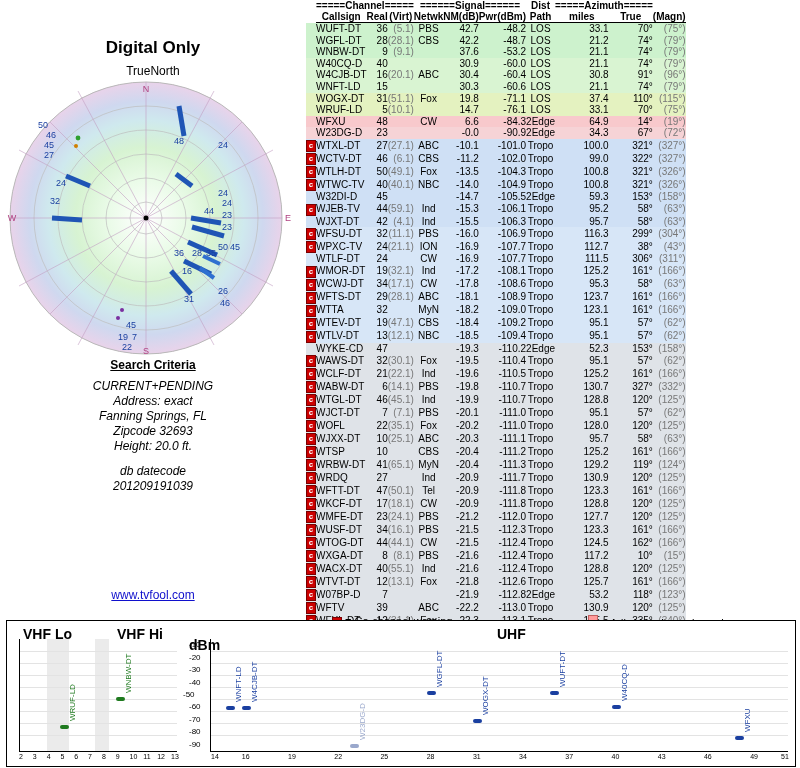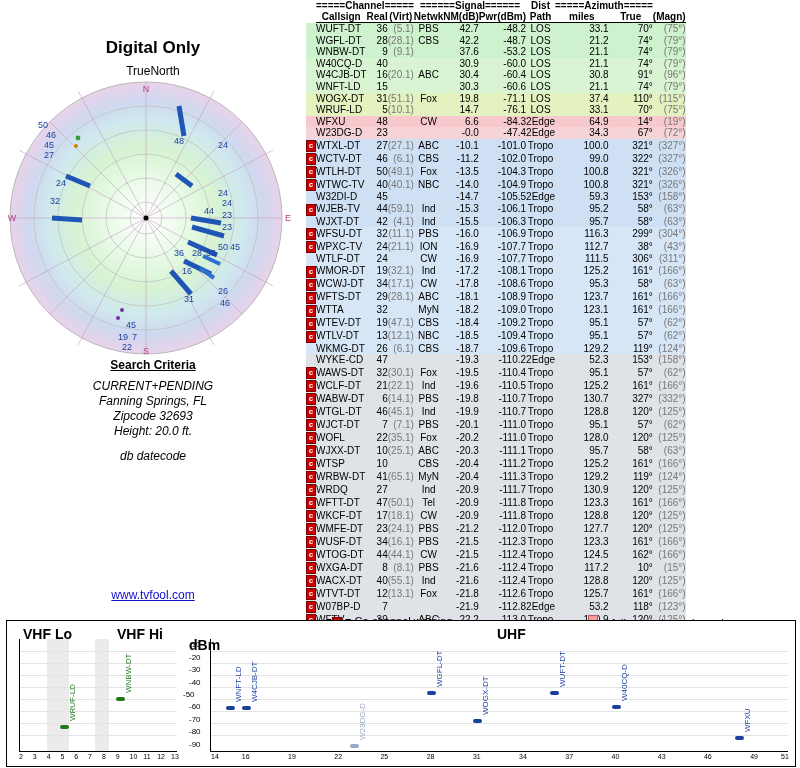--- a/index.html
+++ b/index.html
@@ -185,25 +185,27 @@
         <text x="112" y="262">19</text>
         <text x="126" y="262">7</text>
         <text x="116" y="272">22</text>
       </g>
     </svg>
   </div>
 
   <div id="search-criteria">
     <div class="sc-title">Search Criteria</div>
     <div class="sc-line">CURRENT+PENDING</div>
+    <div class="sc-line">Address: exact</div>
     <div class="sc-line">Fanning Springs, FL</div>
     <div class="sc-line">Zipcode 32693</div>
     <div class="sc-line">Height: 20.0 ft.</div>
     <div class="sc-gap"></div>
     <div class="sc-line">db datecode</div>
+    <div class="sc-line">201209191039</div>
   </div>
 
   <a id="tvfool-link" href="#">www.tvfool.com</a>
 </div>
 
 <div id="table-panel">
   <table class="sig">
     <thead>
       <tr>
         <td class="warn-col"></td>
@@ -344,21 +346,21 @@
           <td class="cell c-num">14°</td>
           <td class="cell c-num paren">(19°)</td>
         </tr>
         <tr class="bg-pink2">
           <td class="warn-col cell"></td>
           <td class="cell c-call">W23DG-D</td>
           <td class="cell c-num">23</td>
           <td class="cell c-num paren"></td>
           <td class="cell c-ctr"></td>
           <td class="cell c-num">-0.0</td>
-          <td class="cell c-num">-47.4</td>
+          <td class="cell c-num">-90.9</td>
           <td class="cell c-ctr">2Edge</td>
           <td class="cell c-num">34.3</td>
           <td class="cell c-num">67°</td>
           <td class="cell c-num paren">(72°)</td>
         </tr>
         <tr class="bg-blue">
           <td class="warn-col cell"><span class="warnbox warn-co">c</span></td>
           <td class="cell c-call">WTXL-DT</td>
           <td class="cell c-num">27</td>
           <td class="cell c-num paren">(27.1)</td>
@@ -557,33 +559,20 @@
           <td class="cell c-call">WTLV-DT</td>
           <td class="cell c-num">13</td>
           <td class="cell c-num paren">(12.1)</td>
           <td class="cell c-ctr">NBC</td>
           <td class="cell c-num">-18.5</td>
           <td class="cell c-num">-109.4</td>
           <td class="cell c-ctr">Tropo</td>
           <td class="cell c-num">95.1</td>
           <td class="cell c-num">57°</td>
           <td class="cell c-num paren">(62°)</td>
-        </tr>
-        <tr class="bg-blue2">
-          <td class="warn-col cell"></td>
-          <td class="cell c-call">WKMG-DT</td>
-          <td class="cell c-num">26</td>
-          <td class="cell c-num paren">(6.1)</td>
-          <td class="cell c-ctr">CBS</td>
-          <td class="cell c-num">-18.7</td>
-          <td class="cell c-num">-109.6</td>
-          <td class="cell c-ctr">Tropo</td>
-          <td class="cell c-num">129.2</td>
-          <td class="cell c-num">119°</td>
-          <td class="cell c-num paren">(124°)</td>
         </tr>
         <tr class="bg-grey">
           <td class="warn-col cell"></td>
           <td class="cell c-call">WYKE-CD</td>
           <td class="cell c-num">47</td>
           <td class="cell c-num paren"></td>
           <td class="cell c-ctr"></td>
           <td class="cell c-num">-19.3</td>
           <td class="cell c-num">-110.2</td>
           <td class="cell c-ctr">2Edge</td>

